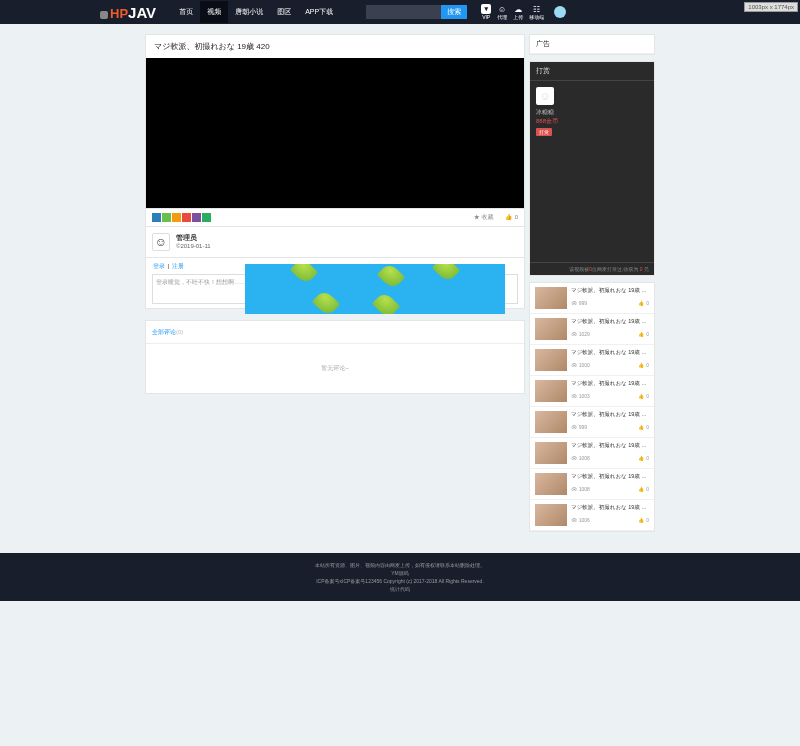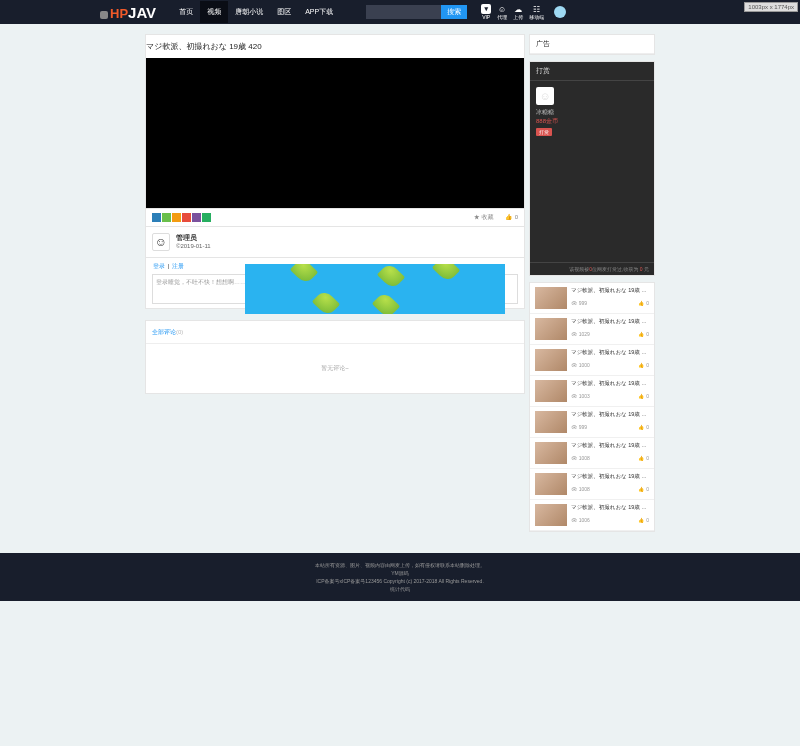--- a/index.html
+++ b/index.html
@@ -19,21 +19,21 @@
 .hicon-sq{width:10px;height:10px;background:#fff;color:#181e2c;border-radius:2px;display:flex;align-items:center;justify-content:center;font-size:7px;font-weight:bold}
 .hicon-c{width:10px;height:10px;color:#fff;display:flex;align-items:center;justify-content:center;font-size:8px}
 .avatar{width:12px;height:12px;background:#9ed9f3;border-radius:50%;margin-left:4px}
 .dim-badge{position:absolute;top:2px;right:2px;background:#ddd;border:1px solid #999;font-size:6px;padding:1px 3px;color:#555}
 
 .container{width:510px;margin:10px auto 0;display:flex;gap:4px}
 .main{width:380px}
 .side{width:126px}
 
 .card{background:#fff;border:1px solid #e5e5e5}
-.title-bar{padding:6px 0;font-size:8px;color:#222}
+.title-bar{padding:6px 8px;font-size:8px;color:#222}
 .video{background:#000;height:150px}
 
 .sharebar{background:#fff;border:1px solid #e5e5e5;border-top:none;padding:4px 6px;display:flex;justify-content:space-between;align-items:center}
 .share-icons{display:flex;gap:1px}
 .sicon{width:9px;height:9px;display:inline-block}
 .sico1{background:#2c7fb8}.sico2{background:#6abf4b}.sico3{background:#f39c12}.sico4{background:#e74c3c}.sico5{background:#7b519d}.sico6{background:#27ae60}
 .actions{display:flex;gap:12px;color:#888;font-size:6px}
 
 .author-card{background:#fff;border:1px solid #e5e5e5;border-top:none;padding:6px;display:flex;align-items:flex-start;gap:6px}
 .avimg{width:18px;height:18px;border:1px solid #ddd;border-radius:2px;background:#fff;display:flex;align-items:center;justify-content:center}

